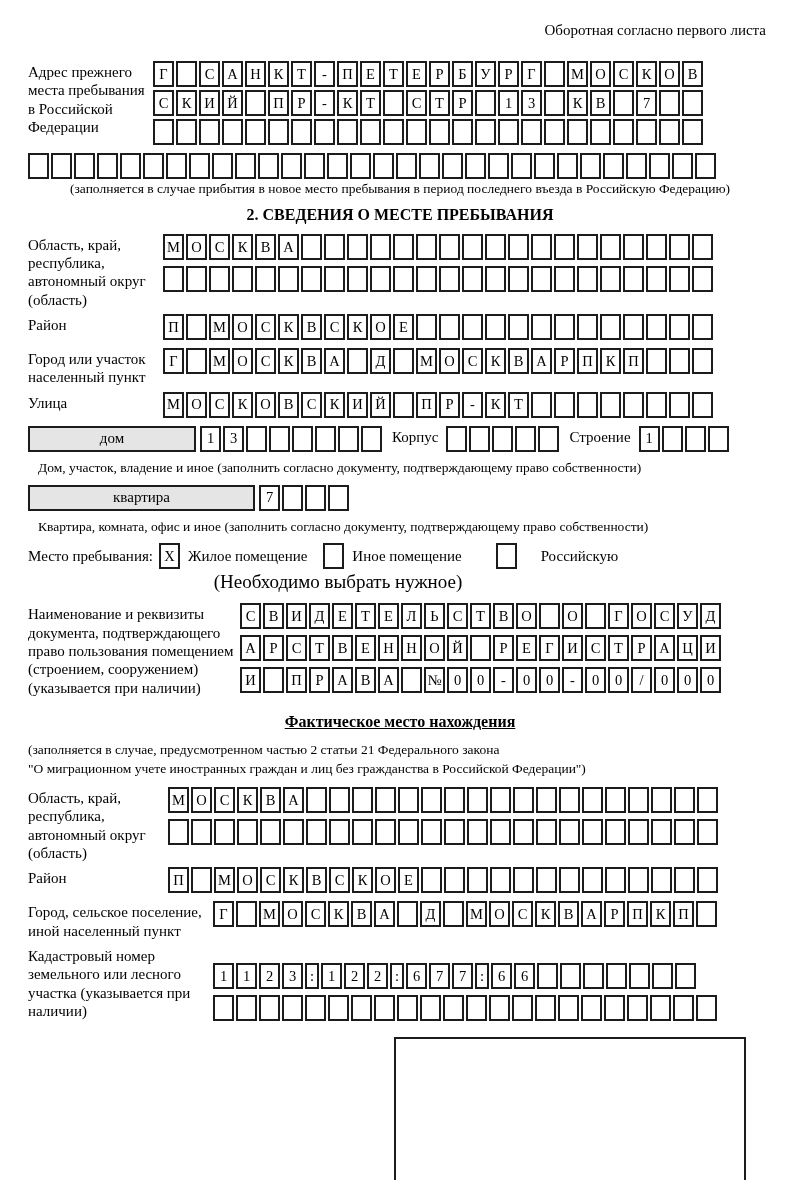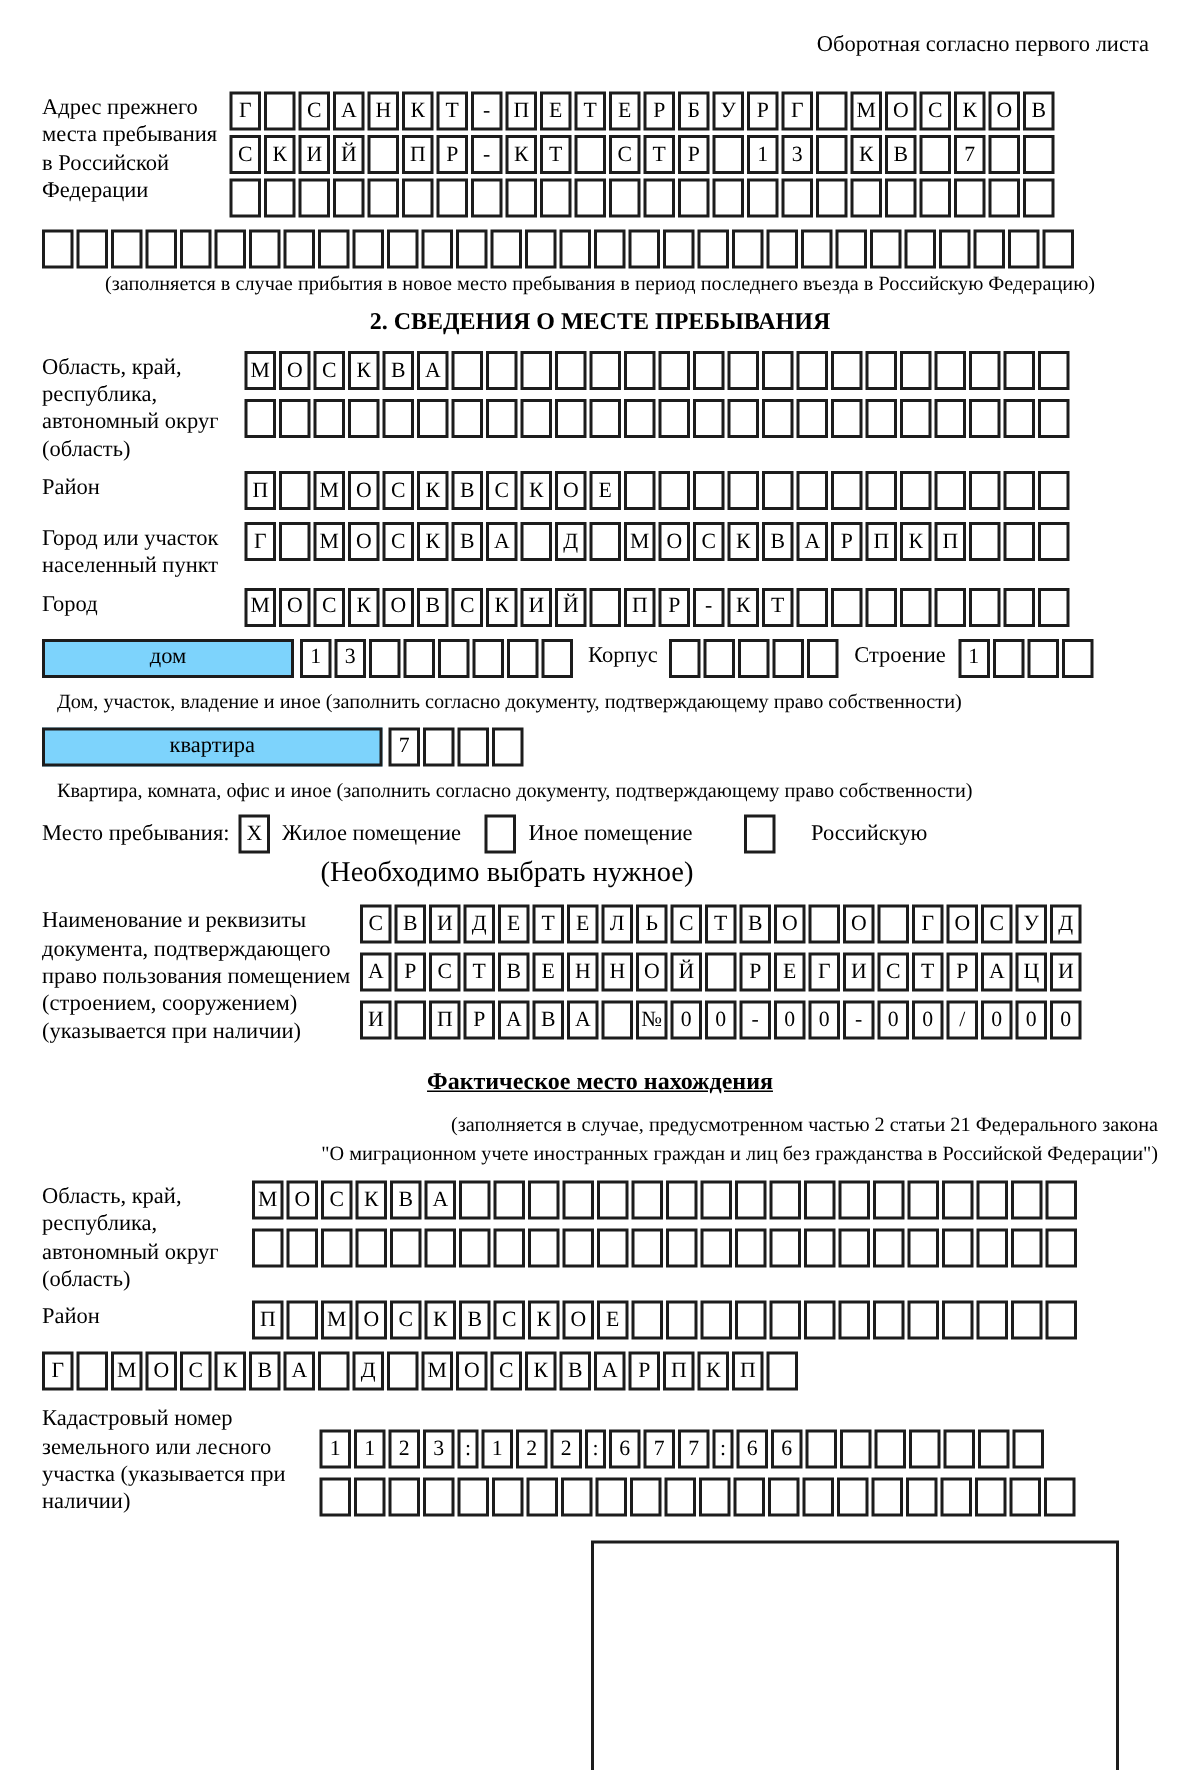--- a/index.html
+++ b/index.html
@@ -32,26 +32,26 @@
   }
   .cell.narrow{width:14px;}
   .fullrow{margin-left:0;margin-bottom:2px;}
   .caption{
     font-size:13.5px;text-align:center;margin:2px 0 8px 0;line-height:1.25;
   }
   .caption.left{text-align:left;margin-left:10px;}
   .sec-title{
     font-weight:bold;font-size:16px;text-align:center;margin:8px 0 10px 0;
   }
-  .sub-note{font-size:13.5px;text-align:right;line-height:1.4;margin-bottom:8px;}
+  .sub-note{font-size:13.5px;text-align:left;line-height:1.4;margin-bottom:8px;}
   
   .namebox{
     border:2px solid #1c1c1c;height:26px;box-sizing:border-box;
     display:flex;align-items:center;justify-content:center;
-    font-size:15px;margin-right:4px;flex:0 0 auto;background:#7dd3fc;
+    font-size:15px;margin-right:4px;flex:0 0 auto;background:#e5e5e5;
   }
   .nb-dom{width:168px;}
   .nb-kv{width:227px;}
   .inline-lbl{font-size:15px;padding:3px 8px 0 8px;flex:0 0 auto;}
   
   .stayrow{display:flex;align-items:center;font-size:15px;margin:4px 0 2px 0;}
   .stayrow .txt{padding:0 6px;}
   .center-note{width:620px;text-align:center;font-size:19px;margin:2px 0 10px 0;}
   
   .stamp-wrap{display:flex;justify-content:flex-end;margin:10px 18px 0 0;}
@@ -299,21 +299,21 @@
         <div class="cell">П</div>
         <div class="cell">К</div>
         <div class="cell">П</div>
         <div class="cell"></div>
         <div class="cell"></div>
         <div class="cell"></div>
       </div>
   </div>
 
   <div class="frow">
-    <div class="flabel w135">Город</div>
+    <div class="flabel w135">Улица</div>
     <div class="cells">
         <div class="cell">М</div>
         <div class="cell">О</div>
         <div class="cell">С</div>
         <div class="cell">К</div>
         <div class="cell">О</div>
         <div class="cell">В</div>
         <div class="cell">С</div>
         <div class="cell">К</div>
         <div class="cell">И</div>
@@ -556,20 +556,21 @@
         <div class="cell"></div>
         <div class="cell"></div>
         <div class="cell"></div>
         <div class="cell"></div>
         <div class="cell"></div>
         <div class="cell"></div>
       </div>
   </div>
 
   <div class="frow">
+    <div class="flabel w185">Город, сельское поселение, иной населенный пункт</div>
     <div class="cells">
         <div class="cell">Г</div>
         <div class="cell"></div>
         <div class="cell">М</div>
         <div class="cell">О</div>
         <div class="cell">С</div>
         <div class="cell">К</div>
         <div class="cell">В</div>
         <div class="cell">А</div>
         <div class="cell"></div>

